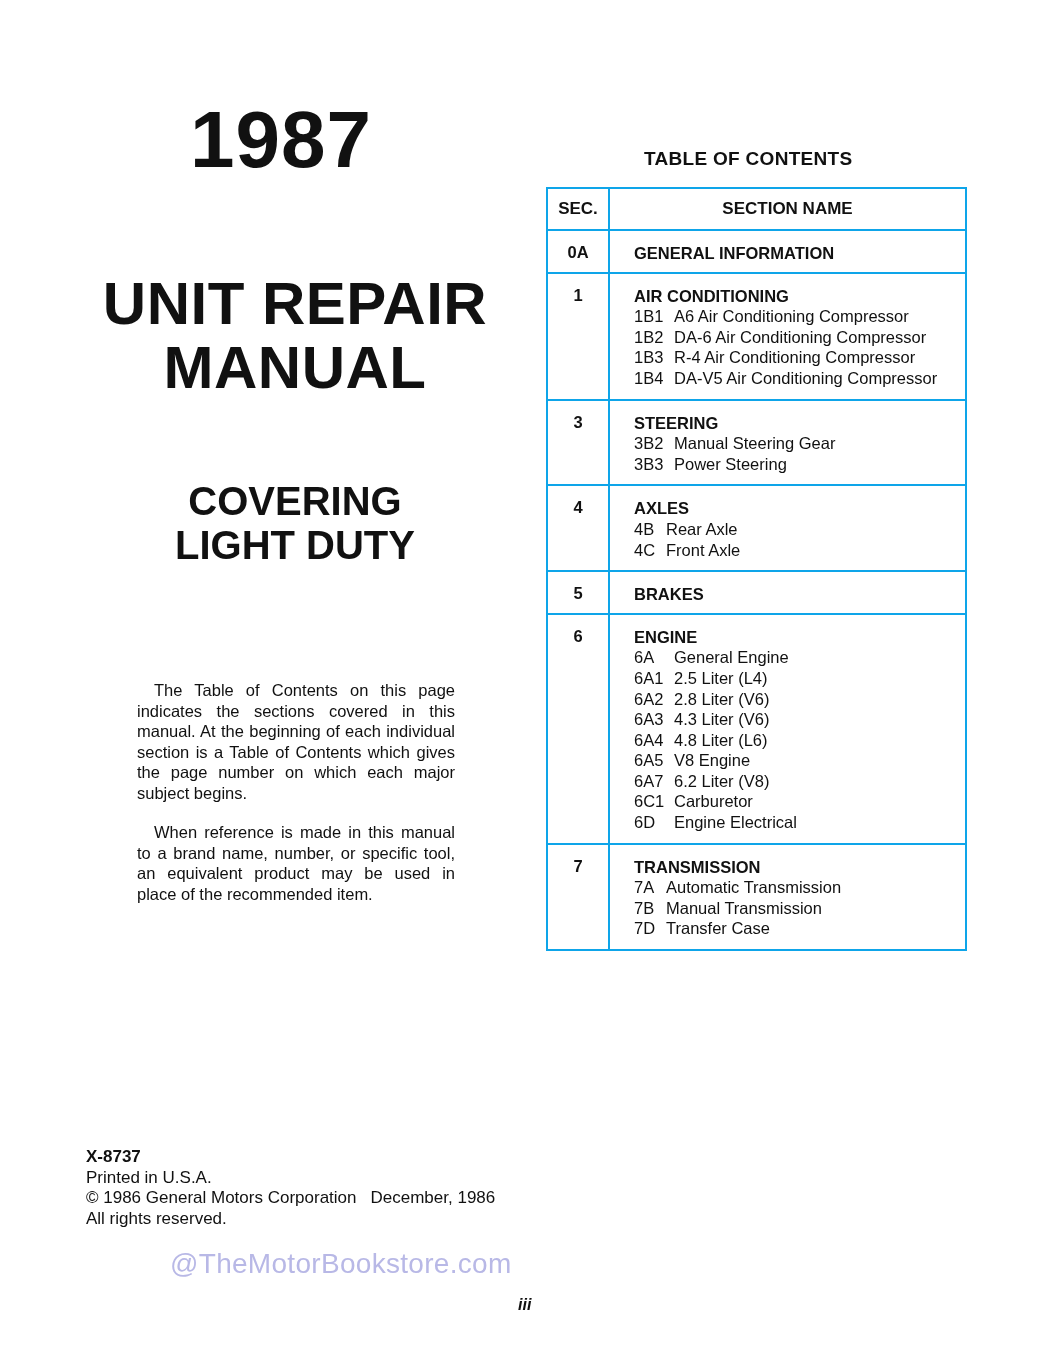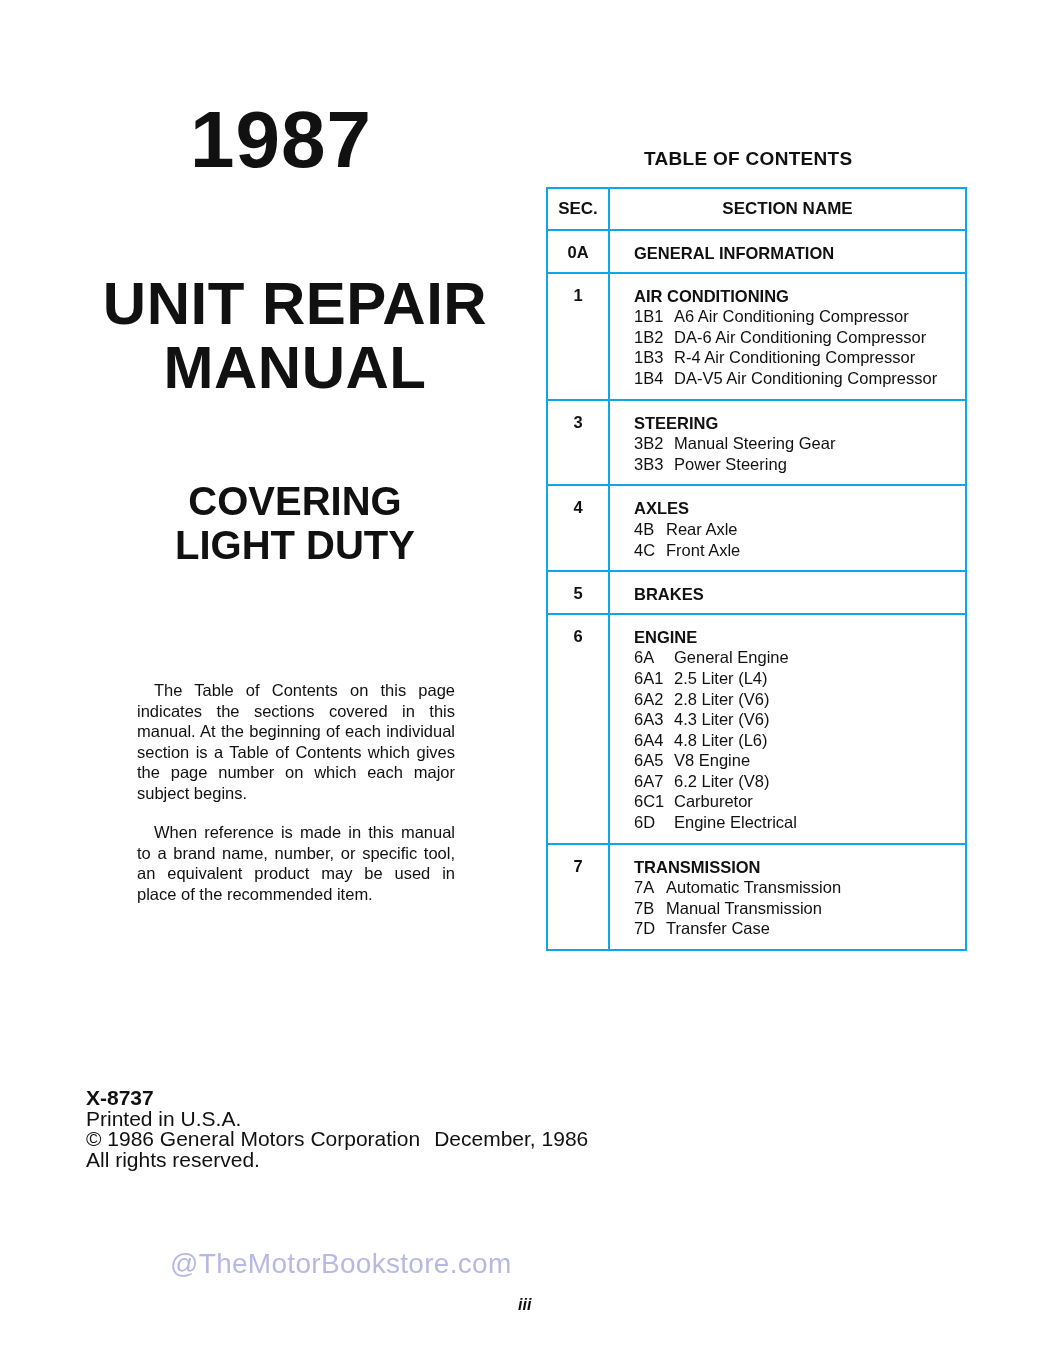--- a/index.html
+++ b/index.html
@@ -19,21 +19,21 @@
   .subtitle {
     left: 130px; top: 468px; width: 330px; text-align: center;
     font-weight: bold; font-size: 40px; line-height: 44px; margin-top: 11px;
   }
   .intro {
     left: 137px; top: 680px; width: 318px;
     font-size: 16.5px; line-height: 20.5px; text-align: justify;
   }
   .intro p { margin: 0 0 19px 0; text-indent: 17px; }
   .footer {
-    left: 86px; top: 1088px; font-size: 21px; line-height: 20.5px;
+    left: 86px; top: 1147px; font-size: 17px; line-height: 20.5px;
   }
   .footer .code { font-weight: bold; }
   .footer .date { margin-left: 14px; }
   .watermark {
     left: 170px; top: 1248px; font-size: 28px; color: #b8b8e6; letter-spacing: 0.3px;
   }
   .pageno {
     left: 518px; top: 1296px; font-size: 16px; font-weight: bold; font-style: italic;
   }
   .toc-title {

